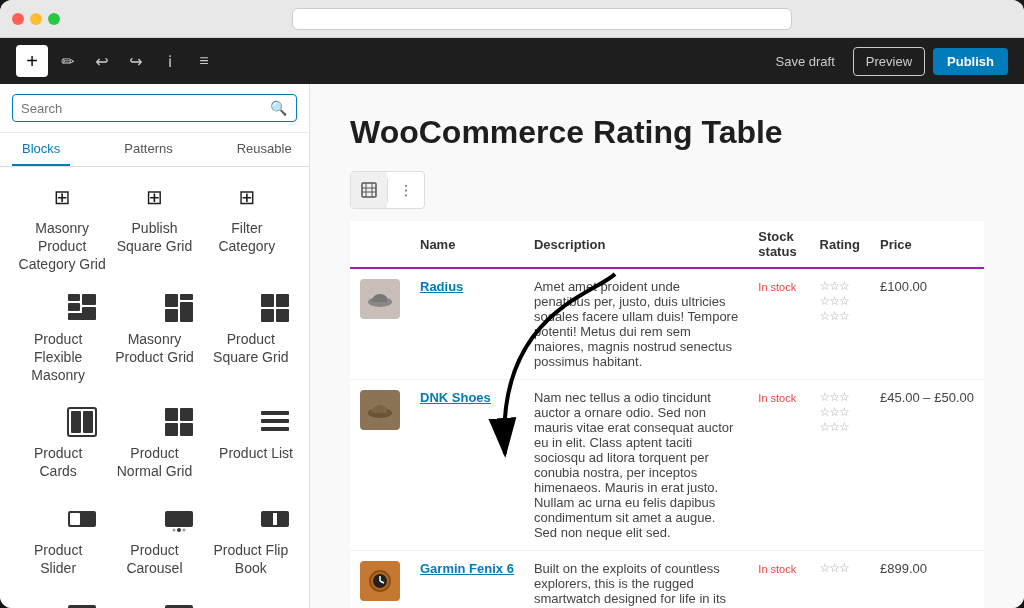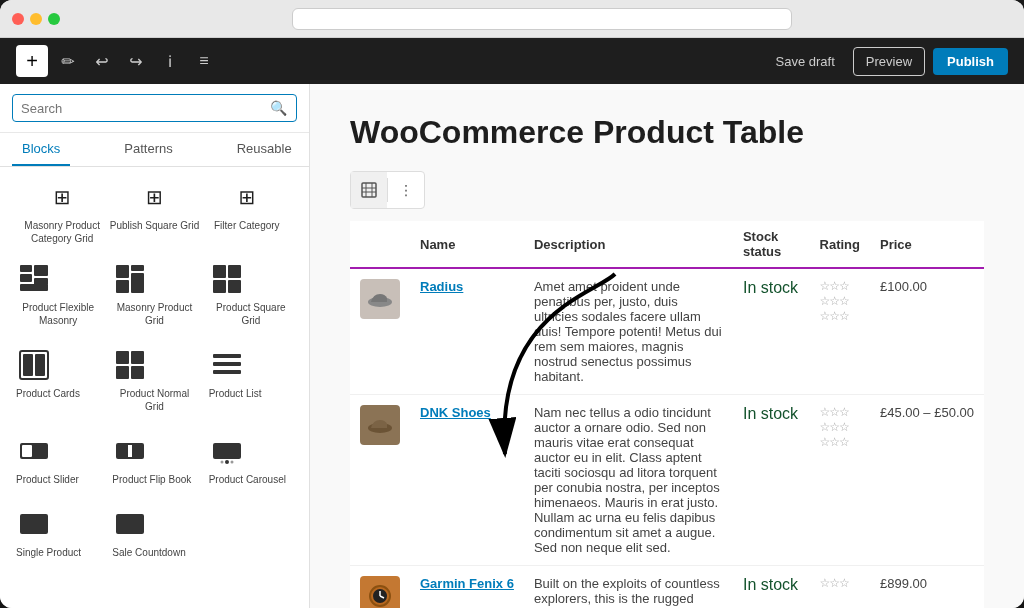--- a/index.html
+++ b/index.html
@@ -182,38 +182,38 @@
       padding: 8px 12px;
     }
     .blocks-grid {
       display: grid;
       grid-template-columns: repeat(3, 1fr);
       gap: 4px;
     }
     .block-item {
       display: flex;
       flex-direction: column;
-      align-items: flex-start;
+      align-items: flex-end;
       padding: 8px 4px;
       border-radius: 4px;
       cursor: pointer;
       text-align: center;
     }
     .block-icon {
       width: 36px;
       height: 36px;
       display: flex;
       align-items: center;
       justify-content: center;
       font-size: 20px;
       margin-bottom: 4px;
       color: #1e1e1e;
     }
     .block-label {
-      font-size: 10px;
+      font-size: 14px;
       color: #444;
       line-height: 1.3;
     }
     .block-item.highlighted {
       background: #e8f4fb;
       border: 1px solid #007cba;
     }
     .editor-area {
       flex: 1;
       background: #f9f9f9;
@@ -291,22 +291,22 @@
       border-radius: 4px;
       display: flex;
       align-items: center;
       justify-content: center;
       font-size: 20px;
     }
     .product-img-cell {
       width: 50px;
     }
     .stock-badge {
-      font-size: 16px;
-      color: #14532d;
+      font-size: 11px;
+      color: #ef4444;
       white-space: nowrap;
     }
     .star-rating {
       display: flex;
       flex-direction: column;
       gap: 1px;
     }
     .star-row {
       font-size: 12px;
       color: #aaa;
@@ -475,35 +475,35 @@
                   <rect x="2" y="8" width="28" height="16" rx="2" fill="#333"></rect>
                   <rect x="4" y="10" width="10" height="12" rx="1" fill="white"></rect>
                 </svg>
             </div>
             <div class="block-label">Product Slider</div>
           </div>
           <div class="block-item">
             <div class="block-icon">
               <svg width="32" height="32" viewBox="0 0 32 32">
                   <rect x="2" y="8" width="28" height="16" rx="2" fill="#333"></rect>
-                  <rect x="14" y="10" width="4" height="12" rx="0" fill="white"></rect>
-                </svg>
-            </div>
-            <div class="block-label">Product Flip Book</div>
-          </div>
-          <div class="block-item">
-            <div class="block-icon">
-              <svg width="32" height="32" viewBox="0 0 32 32">
-                  <rect x="2" y="8" width="28" height="16" rx="2" fill="#333"></rect>
                   <circle cx="16" cy="27" r="2" fill="#333"></circle>
                   <circle cx="11" cy="27" r="1.5" fill="#999"></circle>
                   <circle cx="21" cy="27" r="1.5" fill="#999"></circle>
                 </svg>
             </div>
             <div class="block-label">Product Carousel</div>
+          </div>
+          <div class="block-item">
+            <div class="block-icon">
+              <svg width="32" height="32" viewBox="0 0 32 32">
+                  <rect x="2" y="8" width="28" height="16" rx="2" fill="#333"></rect>
+                  <rect x="14" y="10" width="4" height="12" rx="0" fill="white"></rect>
+                </svg>
+            </div>
+            <div class="block-label">Product Flip Book</div>
           </div>
 
           <div class="block-item">
             <div class="block-icon">
               <svg width="32" height="32" viewBox="0 0 32 32">
                   <rect x="2" y="6" width="28" height="20" rx="2" fill="#333"></rect>
                 </svg>
             </div>
             <div class="block-label">Single Product</div>
           </div>
@@ -523,21 +523,21 @@
 
       <svg class="arrow-svg" viewBox="0 0 250 250" xmlns="http://www.w3.org/2000/svg">
         <defs>
           <marker id="arrowhead" markerWidth="10" markerHeight="7" refX="9" refY="3.5" orient="auto">
             <polygon points="0 0, 10 3.5, 0 7" fill="black"></polygon>
           </marker>
         </defs>
         <path d="M 180 20 C 160 40, 60 60, 70 200" stroke="black" stroke-width="4" fill="none" marker-end="url(#arrowhead)"></path>
       </svg>
 
-      <h1 class="page-title">WooCommerce Product Table</h1>
+      <h1 class="page-title">WooCommerce Rating Table</h1>
 
       <div class="block-toolbar">
         <button class="block-toolbar-btn active">
           <svg width="16" height="16" viewBox="0 0 16 16">
             <rect x="1" y="1" width="14" height="14" rx="1" fill="none" stroke="#555" stroke-width="1.5"></rect>
             <line x1="1" y1="6" x2="15" y2="6" stroke="#555" stroke-width="1"></line>
             <line x1="1" y1="10" x2="15" y2="10" stroke="#555" stroke-width="1"></line>
             <line x1="5" y1="1" x2="5" y2="15" stroke="#555" stroke-width="1"></line>
             <line x1="11" y1="1" x2="11" y2="15" stroke="#555" stroke-width="1"></line>
           </svg>

